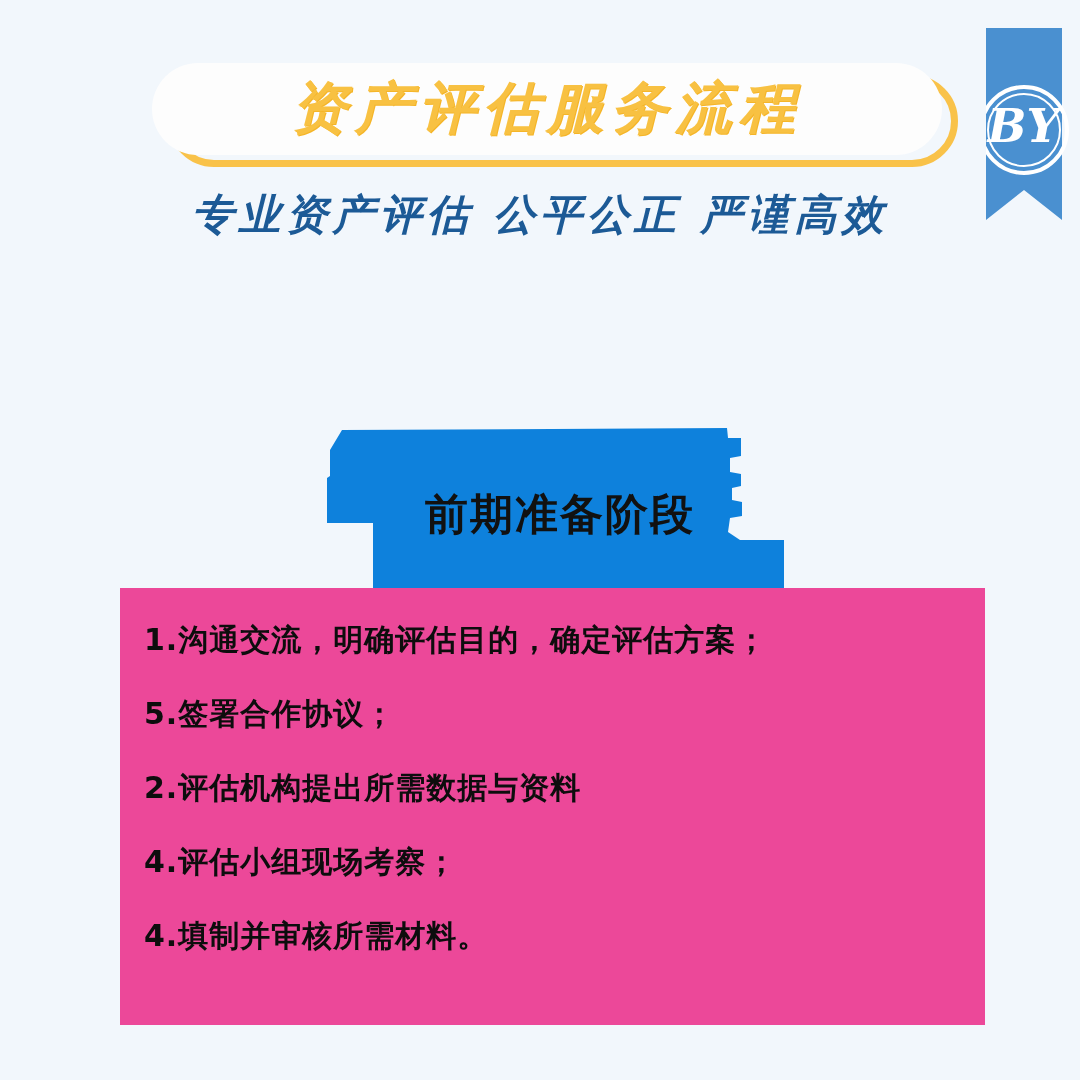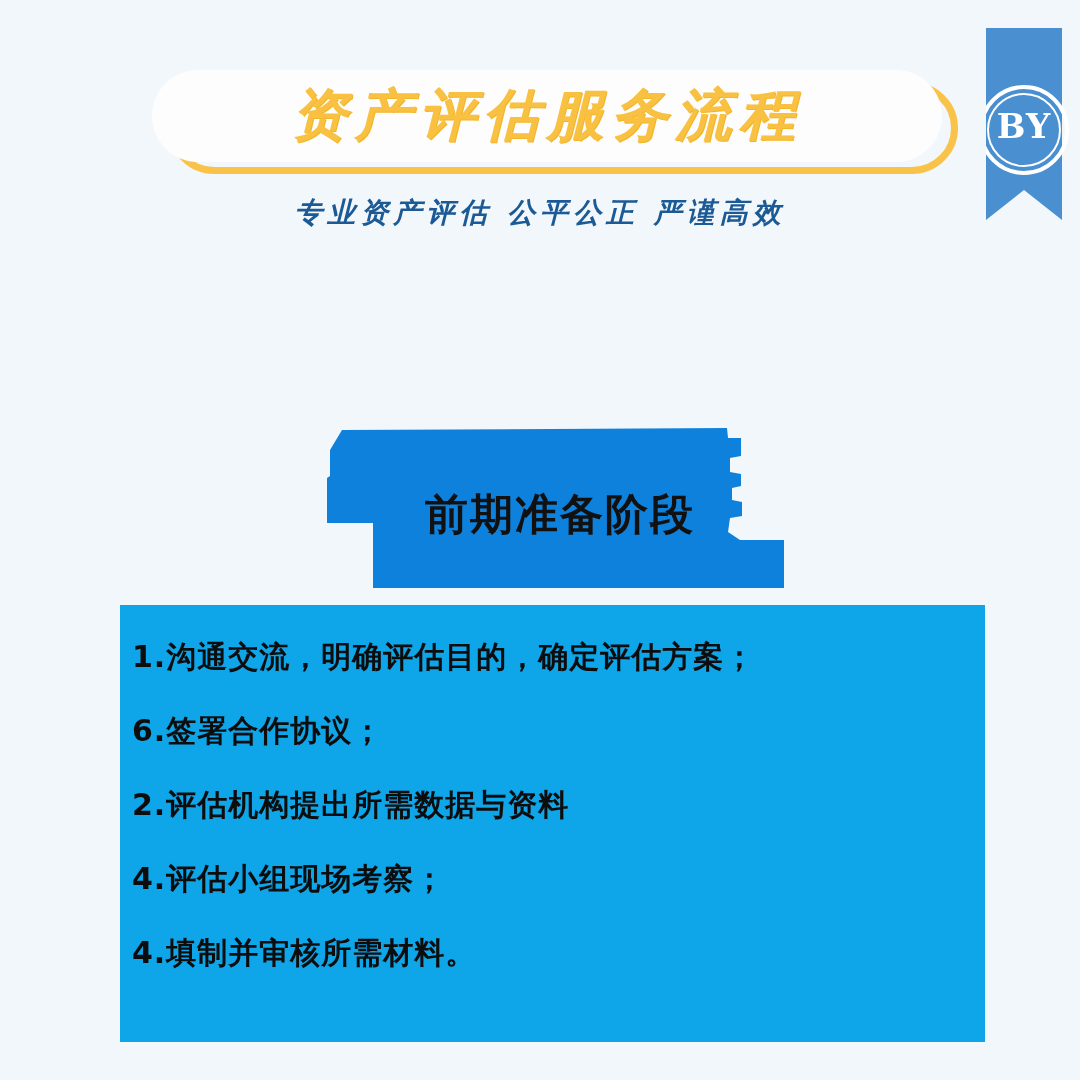--- a/index.html
+++ b/index.html
@@ -20,21 +20,21 @@
     width: 1080px;
     height: 1080px;
     background: #f2f7fc;
     overflow: hidden;
   }
 
   
   .title-block {
     position: absolute;
     left: 0;
-    top: 8px;
+    top: 1px;
     width: 1080px;
     height: 270px;
   }
 
   .title-outline {
     position: absolute;
     left: 168px;
     top: 74px;
     width: 790px;
     height: 92px;
@@ -74,21 +74,21 @@
     text-shadow: 1px 1px 0 #f5b528;
   }
 
   .subtitle-text {
     position: absolute;
     left: 0;
     top: 186px;
     width: 1080px;
     text-align: center;
     font-family: "DejaVu Serif", "Liberation Serif", serif;
-    font-size: 28px;
+    font-size: 42px;
     font-weight: bold;
     font-style: italic;
     letter-spacing: 5px;
     color: #1c5a96;
     white-space: nowrap;
   }
 
   
   .badge {
     position: absolute;
@@ -103,21 +103,22 @@
     position: absolute;
     left: 0;
     top: 0;
     width: 76px;
     height: 196px;
     display: flex;
     align-items: center;
     justify-content: center;
     padding-left: 0px;
     font-family: "DejaVu Serif", "Liberation Serif", serif;
-    font-size: 34px;
+    font-size: 46px;
+    font-style: italic;
     font-weight: bold;
     color: #ffffff;
     letter-spacing: 1px;
     pointer-events: none;
   }
 
   
   .stage-banner {
     position: absolute;
     left: 300px;
@@ -147,24 +148,23 @@
     pointer-events: none;
   }
 
   
   .content-panel {
     position: absolute;
     left: 120px;
     top: 588px;
     width: 865px;
     height: 437px;
-    background: #0ea5e9;
-    box-sizing: border-box;
-    padding: 34px 28px 20px 12px;
-    margin-top: 17px;
+    background: #ec4899;
+    box-sizing: border-box;
+    padding: 34px 28px 20px 24px;
   }
 
   .step-list {
     list-style: none;
     margin: 0;
     padding: 0;
   }
 
   .step-item {
     font-family: "DejaVu Sans", "Liberation Sans", sans-serif;
@@ -228,20 +228,20 @@
                L30 56
                L30 30
                Z" fill="#0e81dc"></path>
     </svg>
   </div>
   <div class="stage-label">前期准备阶段</div>
 
   <div class="content-panel">
     <ul class="step-list">
       <li class="step-item">1.沟通交流，明确评估目的，确定评估方案；</li>
-      <li class="step-item">6.签署合作协议；</li>
+      <li class="step-item">5.签署合作协议；</li>
       <li class="step-item">2.评估机构提出所需数据与资料</li>
       <li class="step-item">4.评估小组现场考察；</li>
       <li class="step-item">4.填制并审核所需材料。</li>
     </ul>
   </div>
 
 </div>
 
 </body></html>

